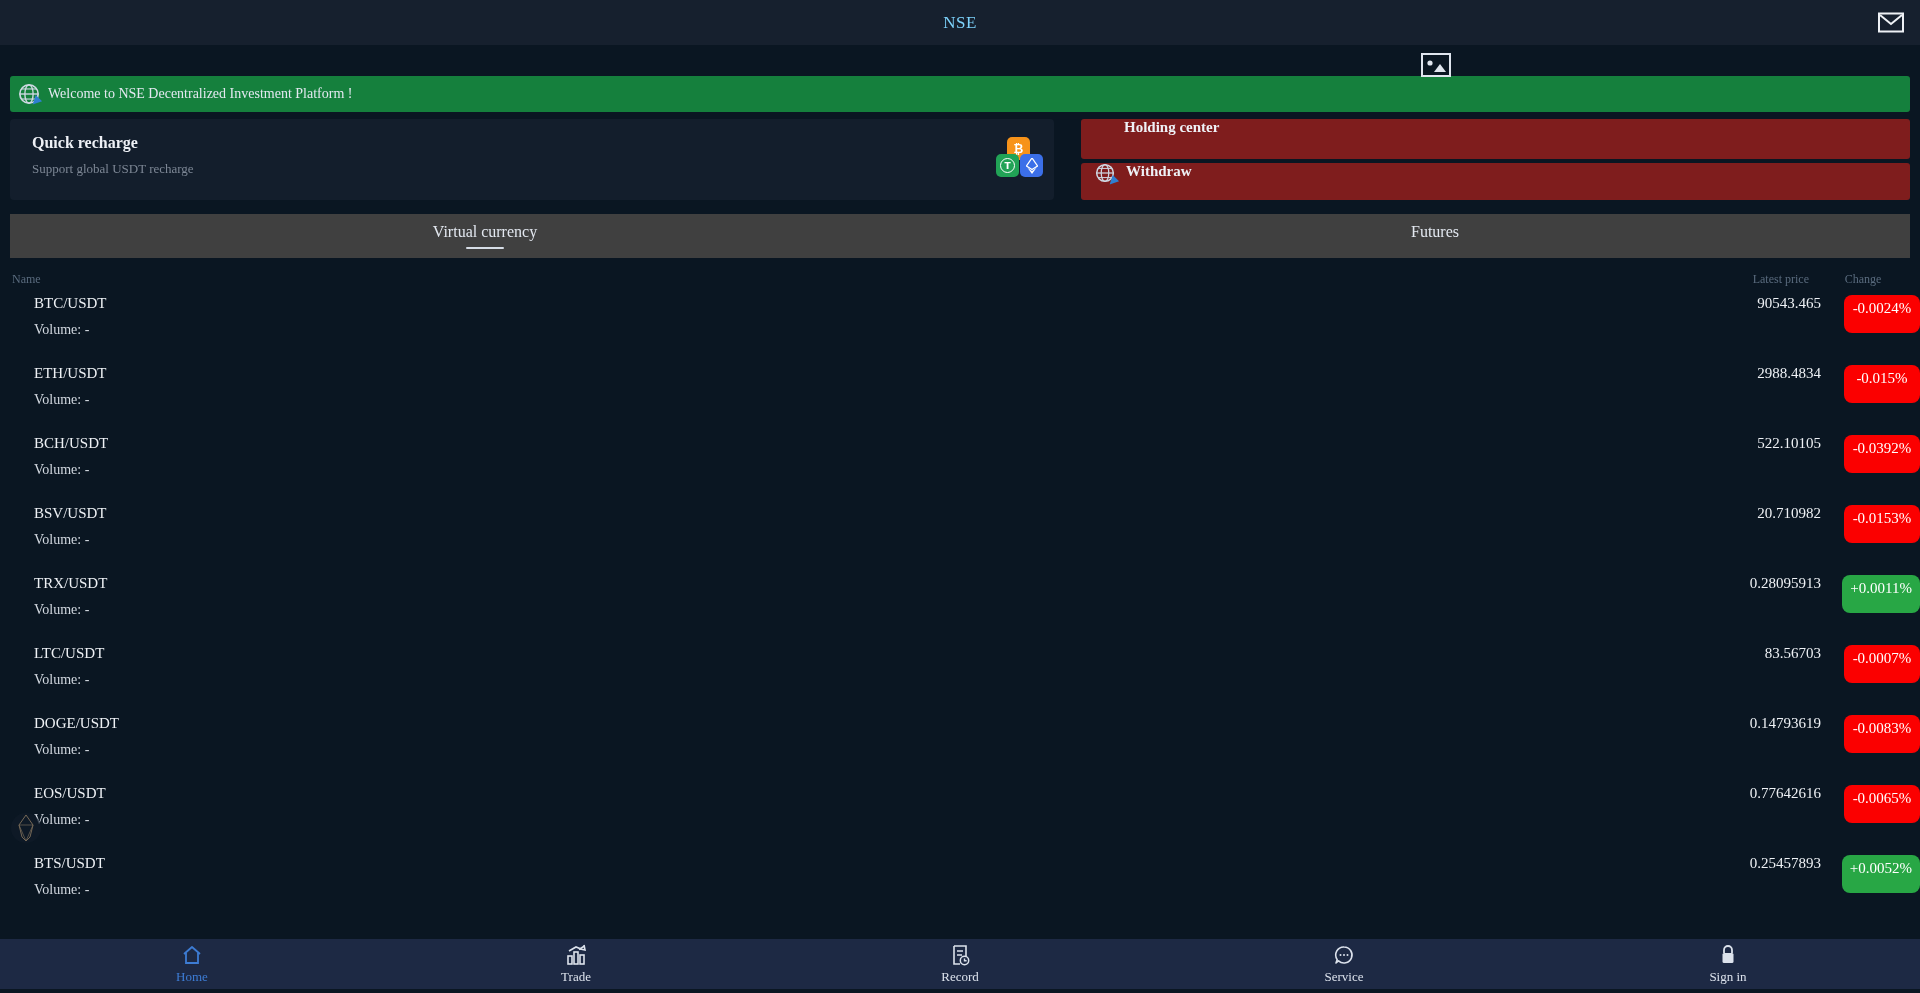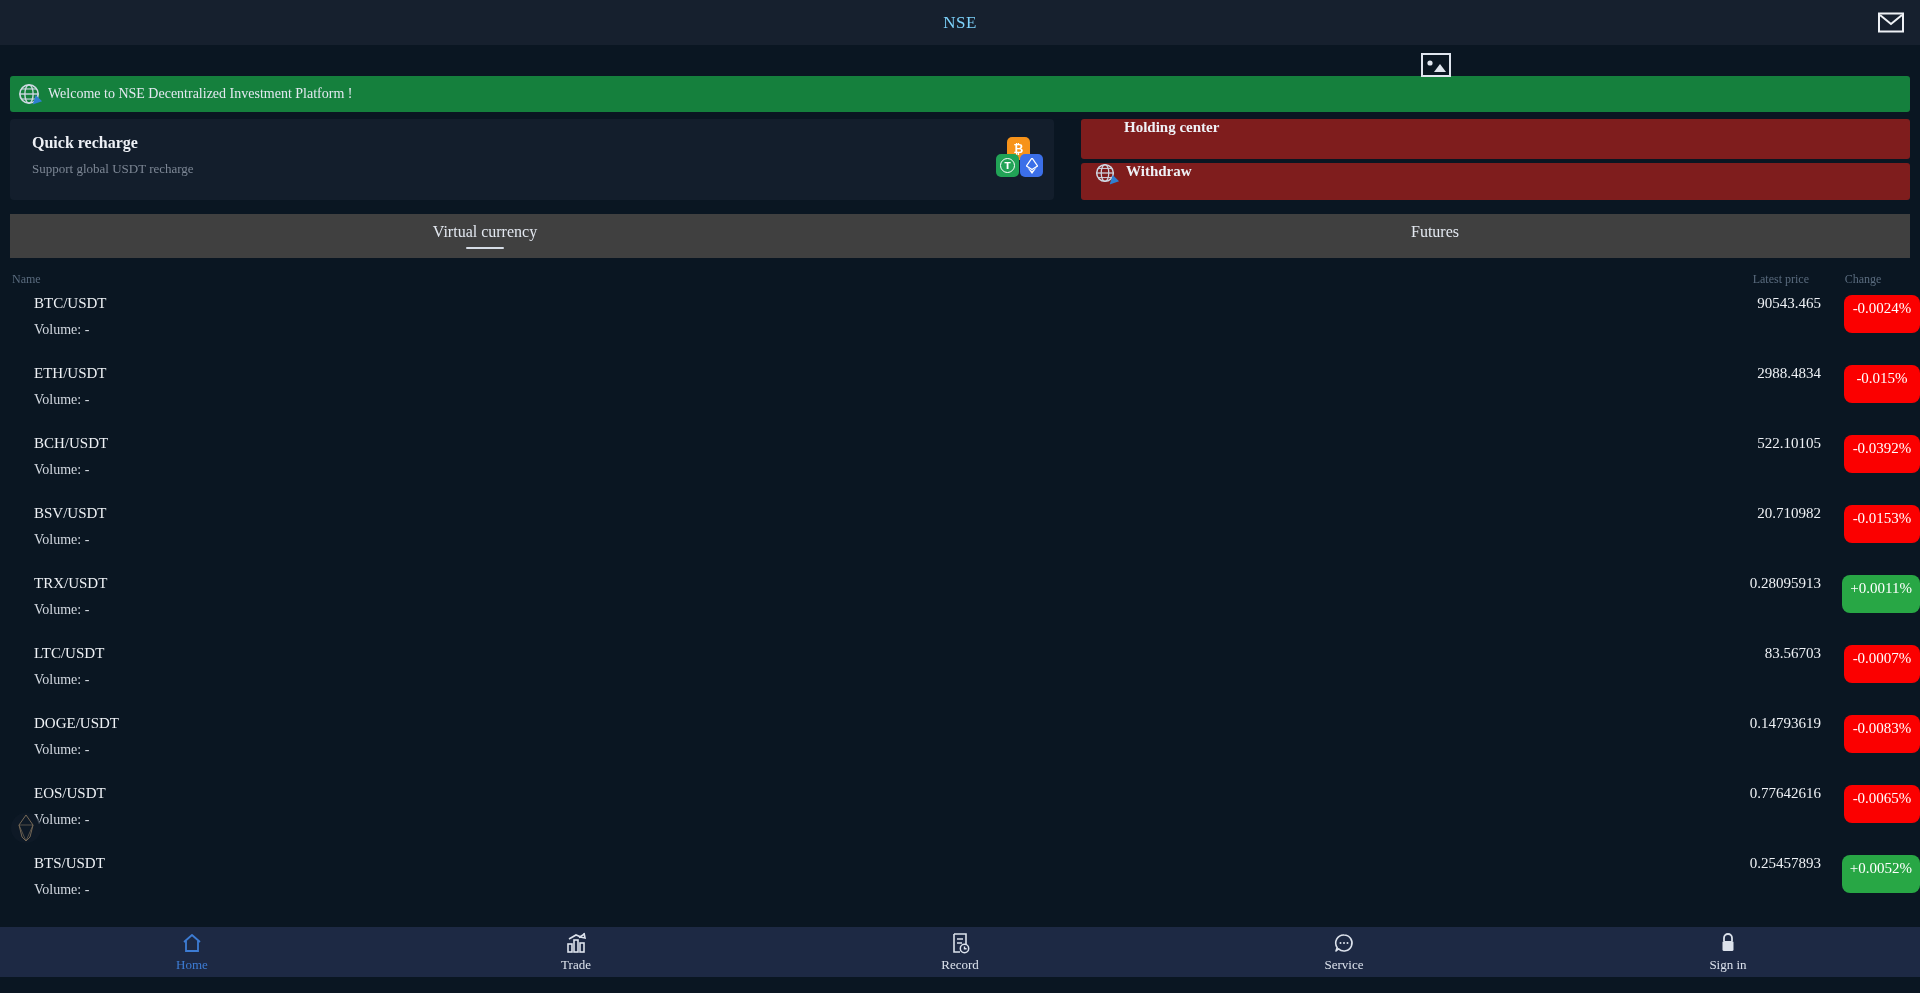--- a/index.html
+++ b/index.html
@@ -84,21 +84,21 @@
     border-radius:8px; color:#fff; font-size:15px; padding:0 8px; cursor:pointer;
   }
   .badge[data-dir="down"] { background:#fb0000; }
   .badge[data-dir="up"]   { background:#28a745; }
 
   
   .eos-float { position:absolute; left:11px; top:811px; width:30px; height:34px; opacity:.75; }
 
   
   .nav {
-    position:absolute; left:0; bottom:16px; width:1920px; height:50px;
+    position:absolute; left:0; bottom:4px; width:1920px; height:50px;
     background:#1d2944; display:flex;
   }
   .nav-item { flex:1; display:flex; flex-direction:column; align-items:center; justify-content:center; cursor:pointer; }
   .nav-icon { width:24px; height:24px; display:flex; align-items:center; justify-content:center; }
   .nav-label { font-size:13px; color:#dce2ec; margin-top:2px; }
   .nav-item.active .nav-label { color:#3d7cd4; }
   svg { display:block; }
 </style>
 </head>
 <body>

